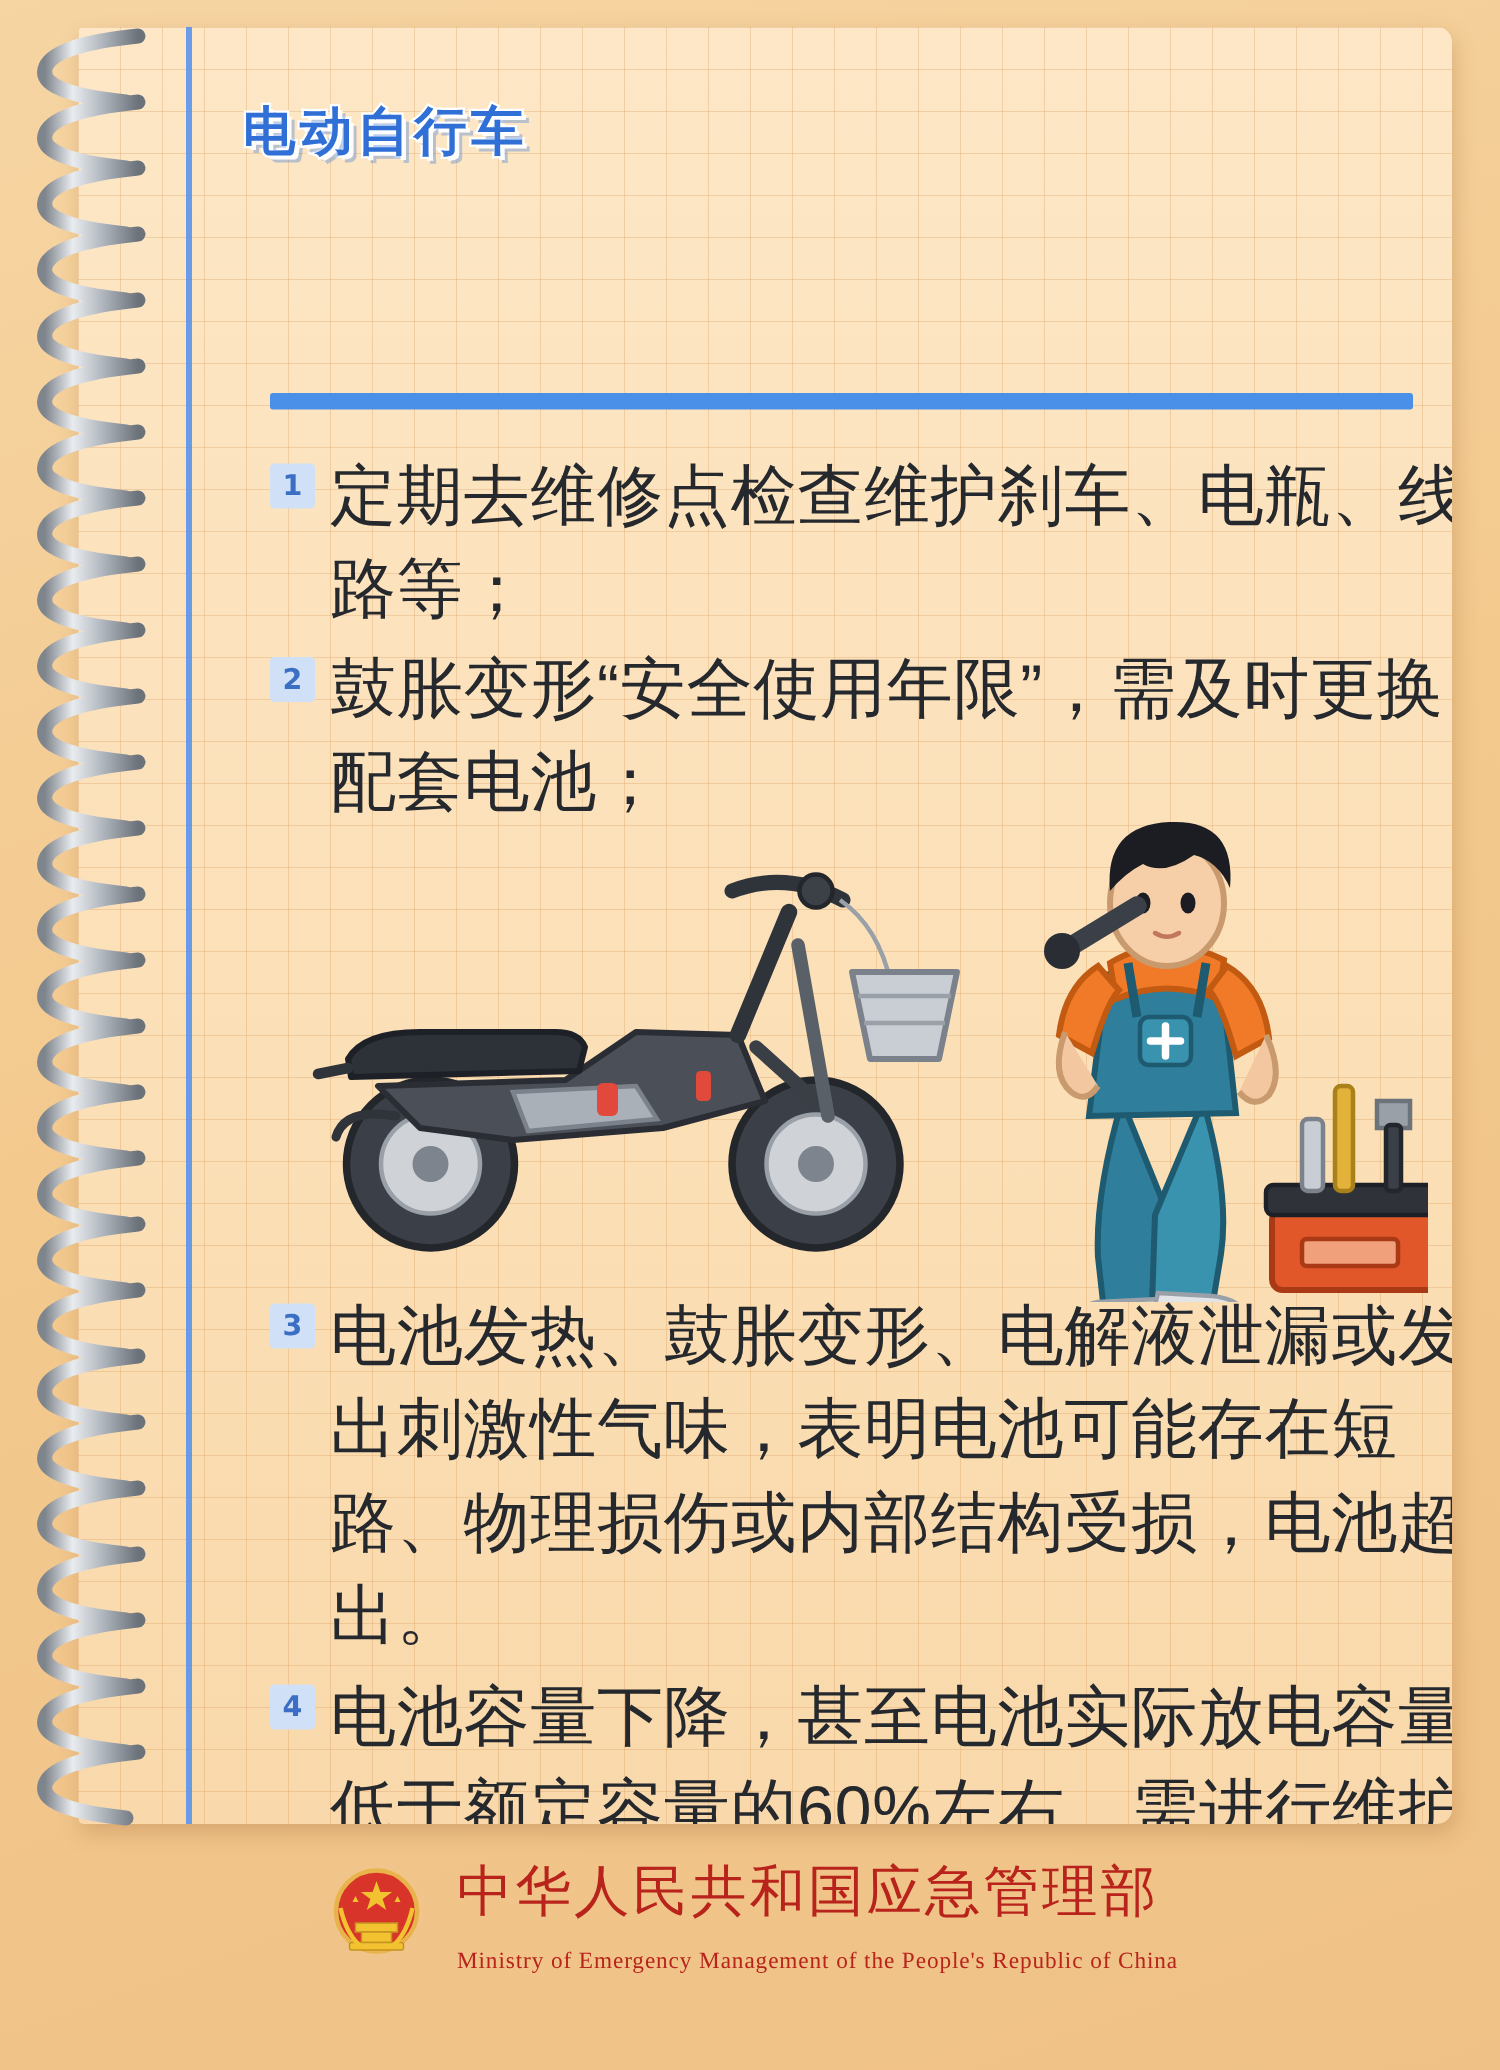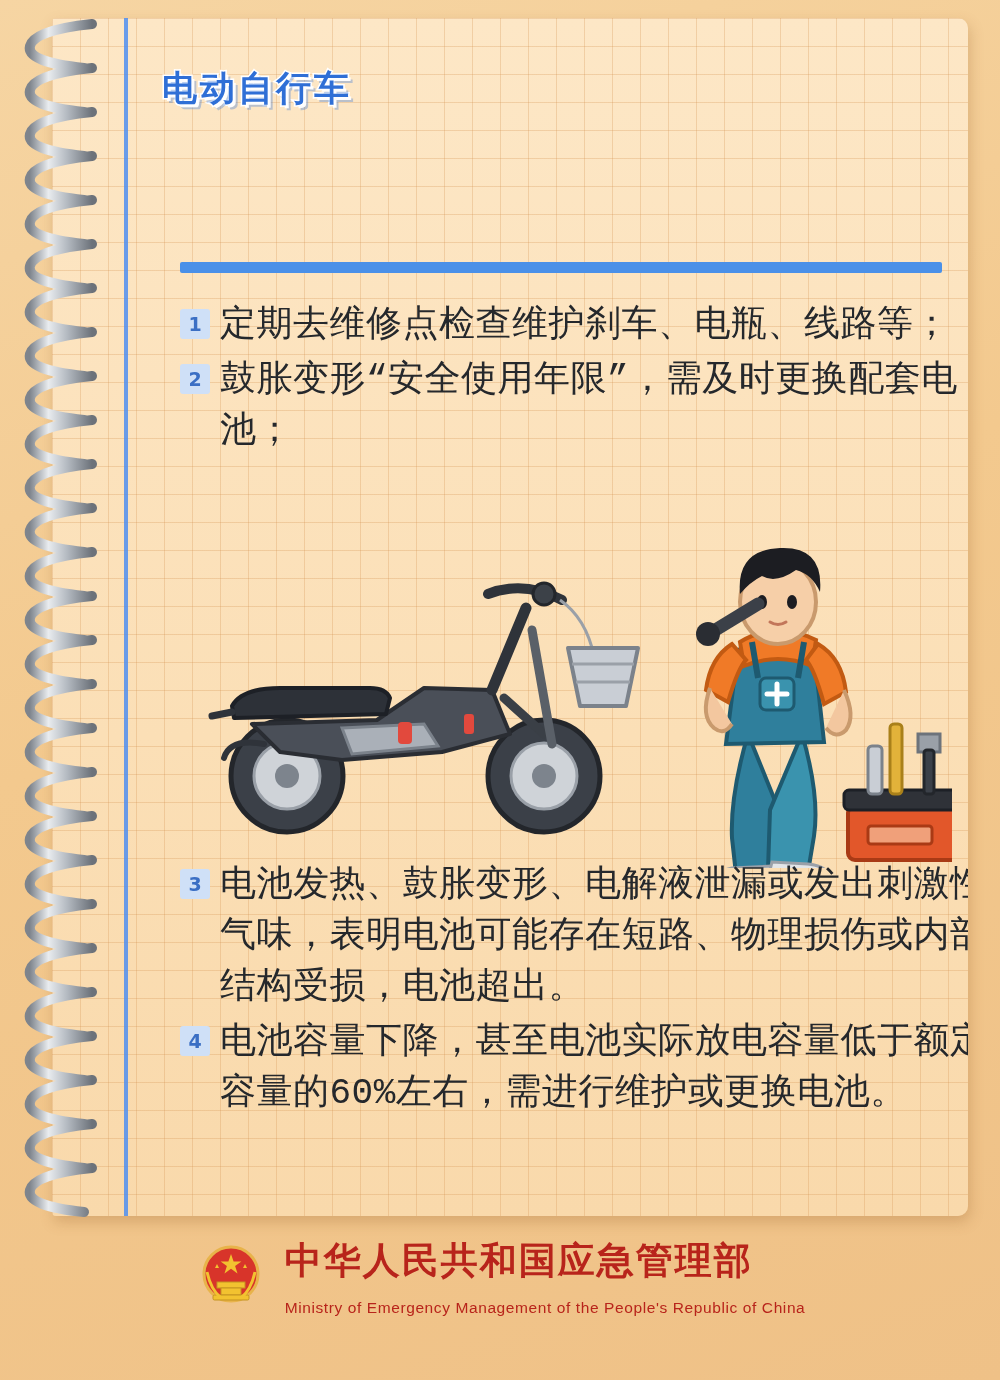--- a/index.html
+++ b/index.html
@@ -115,22 +115,22 @@
     background: #cfe0f7;
     color: #3b6fc4;
     font-family: "DejaVu Sans", sans-serif;
     font-weight: 700;
     font-size: 19px;
     line-height: 30px;
     text-align: center;
     border-radius: 3px;
   }
   .txt {
-    font-family: Liberation Mono, monospace;
-    font-size: 36px;
+    font-family: Liberation Sans, sans-serif;
+    font-size: 44px;
     line-height: 1.42;
     color: #25282c;
     letter-spacing: 0.5px;
     font-weight: 500;
   }
 
   
   #illus {
     position: absolute;
     left: 140px;
@@ -146,28 +146,28 @@
     top: 1240px;
     width: 1000px;
     display: flex;
     align-items: center;
     justify-content: center;
     gap: 18px;
   }
   #ministry-text { text-align: left; }
   #ministry-cn {
     font-family: "DejaVu Sans", sans-serif;
-    font-weight: 700;
+    font-weight: 400;
     font-size: 37px;
     letter-spacing: 2px;
     color: #b8241b;
     line-height: 1.15;
   }
   #ministry-en {
-    font-family: Liberation Sans, sans-serif;
+    font-family: Liberation Serif, serif;
     font-size: 15.5px;
     letter-spacing: 0.6px;
     color: #b8241b;
     margin-top: 16px;
   }
 </style>
 </head>
 <body>
 
 <div id="page">

